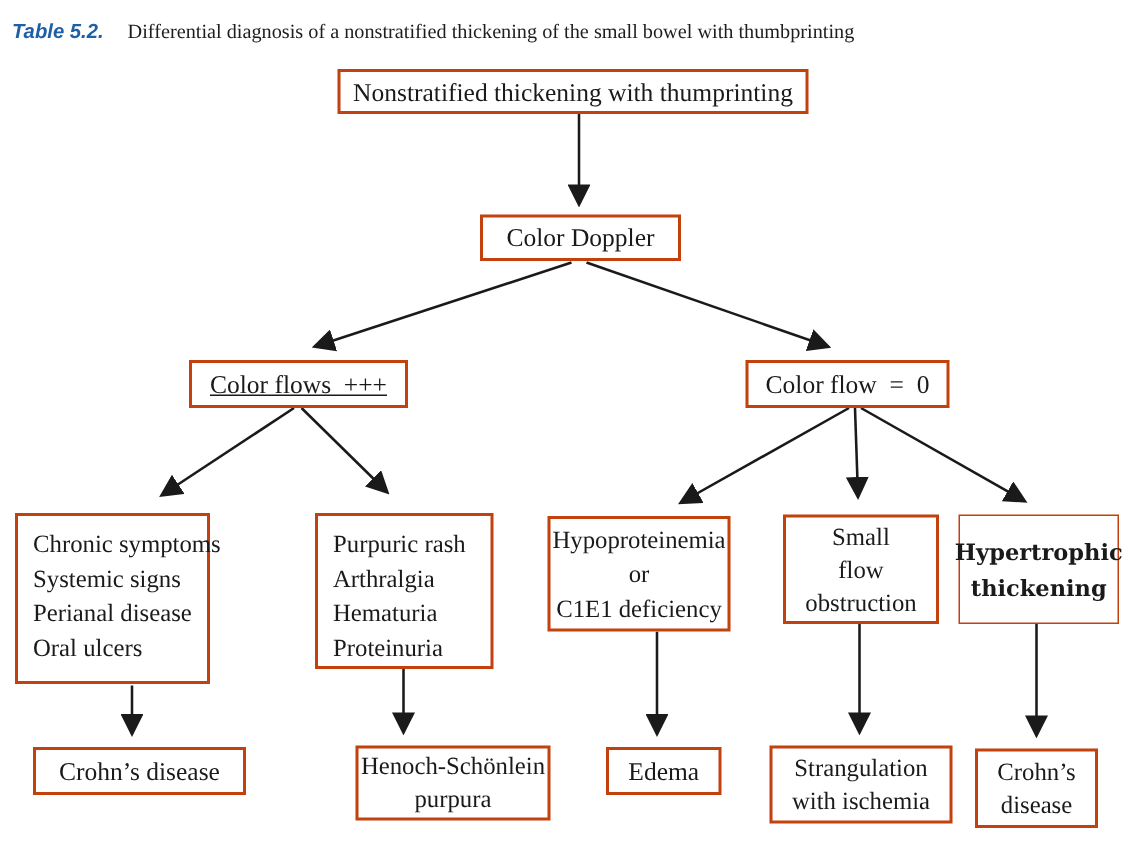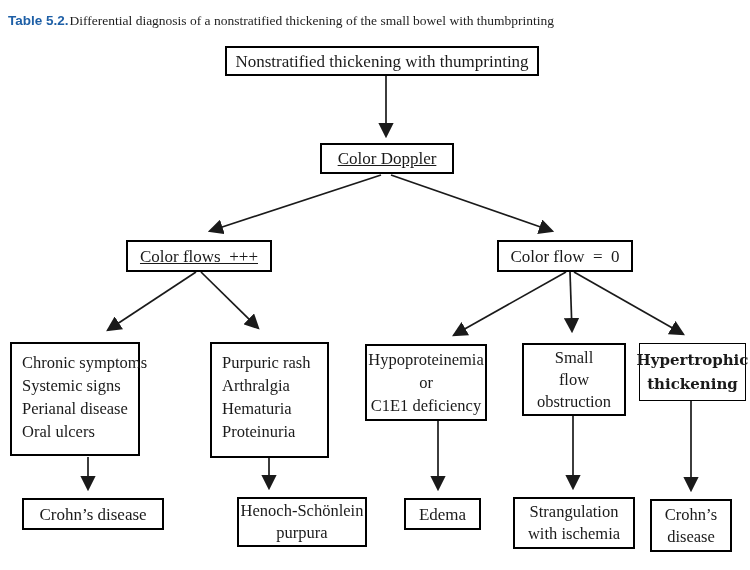--- a/index.html
+++ b/index.html
@@ -18,31 +18,32 @@
     top: 12px;
     width: 736px;
     font-size: 13.5px;
     line-height: 17px;
     color: #1d1d1d;
   }
   .caption .cap-label {
     font-family: "Liberation Sans", sans-serif;
     font-weight: bold;
     color: #1e5fa6;
-    margin-right: 1px;
+    margin-right: 16px;
+    font-style: italic;
   }
   .connectors {
     position: absolute;
     left: 0; top: 0;
     width: 750px; height: 570px;
   }
   .node {
     position: absolute;
     box-sizing: border-box;
-    border: 2px solid #000000;
+    border: 2px solid #c2410c;
     background: #ffffff;
     display: flex;
     flex-direction: column;
     align-items: center;
     justify-content: center;
     text-align: center;
     font-size: 16.5px;
     line-height: 21px;
     white-space: pre;
   }
@@ -56,28 +57,28 @@
   .node.big { font-size: 17px; }
   .node.alt-font {
     font-family: "DejaVu Serif", serif;
     font-weight: 600;
     font-size: 15px;
     border-width: 1.5px;
     line-height: 24px;
   }
   
   .n-root          { left: 225px; top: 46px;  width: 314px; height: 30px; }
-  .n-doppler       { left: 320px; top: 143px; width: 134px; height: 31px; text-decoration: underline; }
+  .n-doppler       { left: 320px; top: 143px; width: 134px; height: 31px; }
   .n-flows-pos     { left: 126px; top: 240px; width: 146px; height: 32px; text-decoration: underline; }
   .n-flow-zero     { left: 497px; top: 240px; width: 136px; height: 32px; }
   .n-chronic       { left: 10px;  top: 342px; width: 130px; height: 114px; }
-  .n-purpuric      { left: 210px; top: 342px; width: 119px; height: 116px; line-height: 22px; }
+  .n-purpuric      { left: 210px; top: 342px; width: 119px; height: 104px; line-height: 22px; }
   .n-hypo          { left: 365px; top: 344px; width: 122px; height: 77px; line-height: 23px; }
   .n-small-bowel   { left: 522px; top: 343px; width: 104px; height: 73px; line-height: 22px; }
-  .n-hypertrophic  { left: 639px; top: 343px; width: 107px; height: 58px; }
+  .n-hypertrophic  { left: 639px; top: 343px; width: 107px; height: 73px; }
   .n-crohns-left   { left: 22px;  top: 498px; width: 142px; height: 32px; }
   .n-henoch        { left: 197px; top: 497px; width: 130px; height: 50px; line-height: 22px; margin-left: 40px; }
   .n-edema         { left: 404px; top: 498px; width: 77px;  height: 32px; }
   .n-strangulation { left: 513px; top: 497px; width: 122px; height: 52px; line-height: 22px; }
   .n-crohns-right  { left: 650px; top: 499px; width: 82px;  height: 53px; line-height: 22px; }
 </style>
 </head>
 <body>
 
 <div class="canvas">

